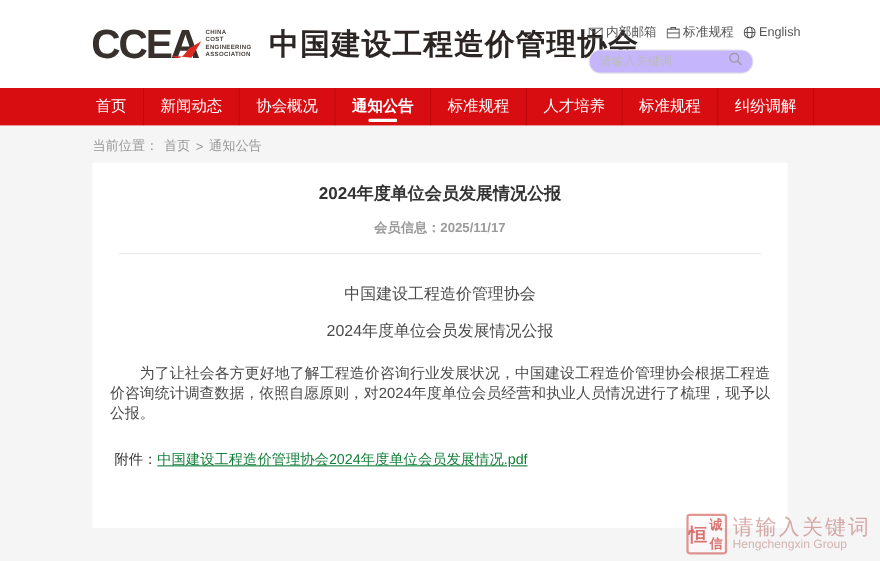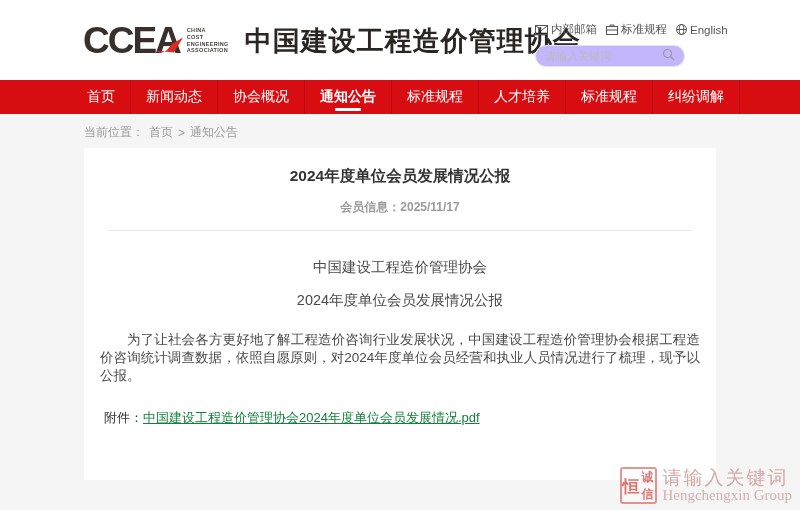--- a/index.html
+++ b/index.html
@@ -148,22 +148,22 @@
   .seal-char-small {
     display:flex; align-items:center; justify-content:center;
     font-size:12px;
   }
   .wm-text { line-height:1.05; }
   .wm-cn {
     font-family:"Liberation Serif","DejaVu Serif",serif;
     font-size:19px; color:#c98f8c; letter-spacing:2px;
   }
   .wm-en {
-    font-family:Liberation Serif, serif;
-    font-size:15px; color:#c99a97;
+    font-family:Liberation Sans, sans-serif;
+    font-size:11px; color:#c99a97;
   }
 </style>
 </head>
 <body>
 
 <div class="header">
   <div class="logo-group">
     <div class="ccea">
       <span>CCEA</span>
       <svg class="swoosh" viewBox="0 0 31 20">

